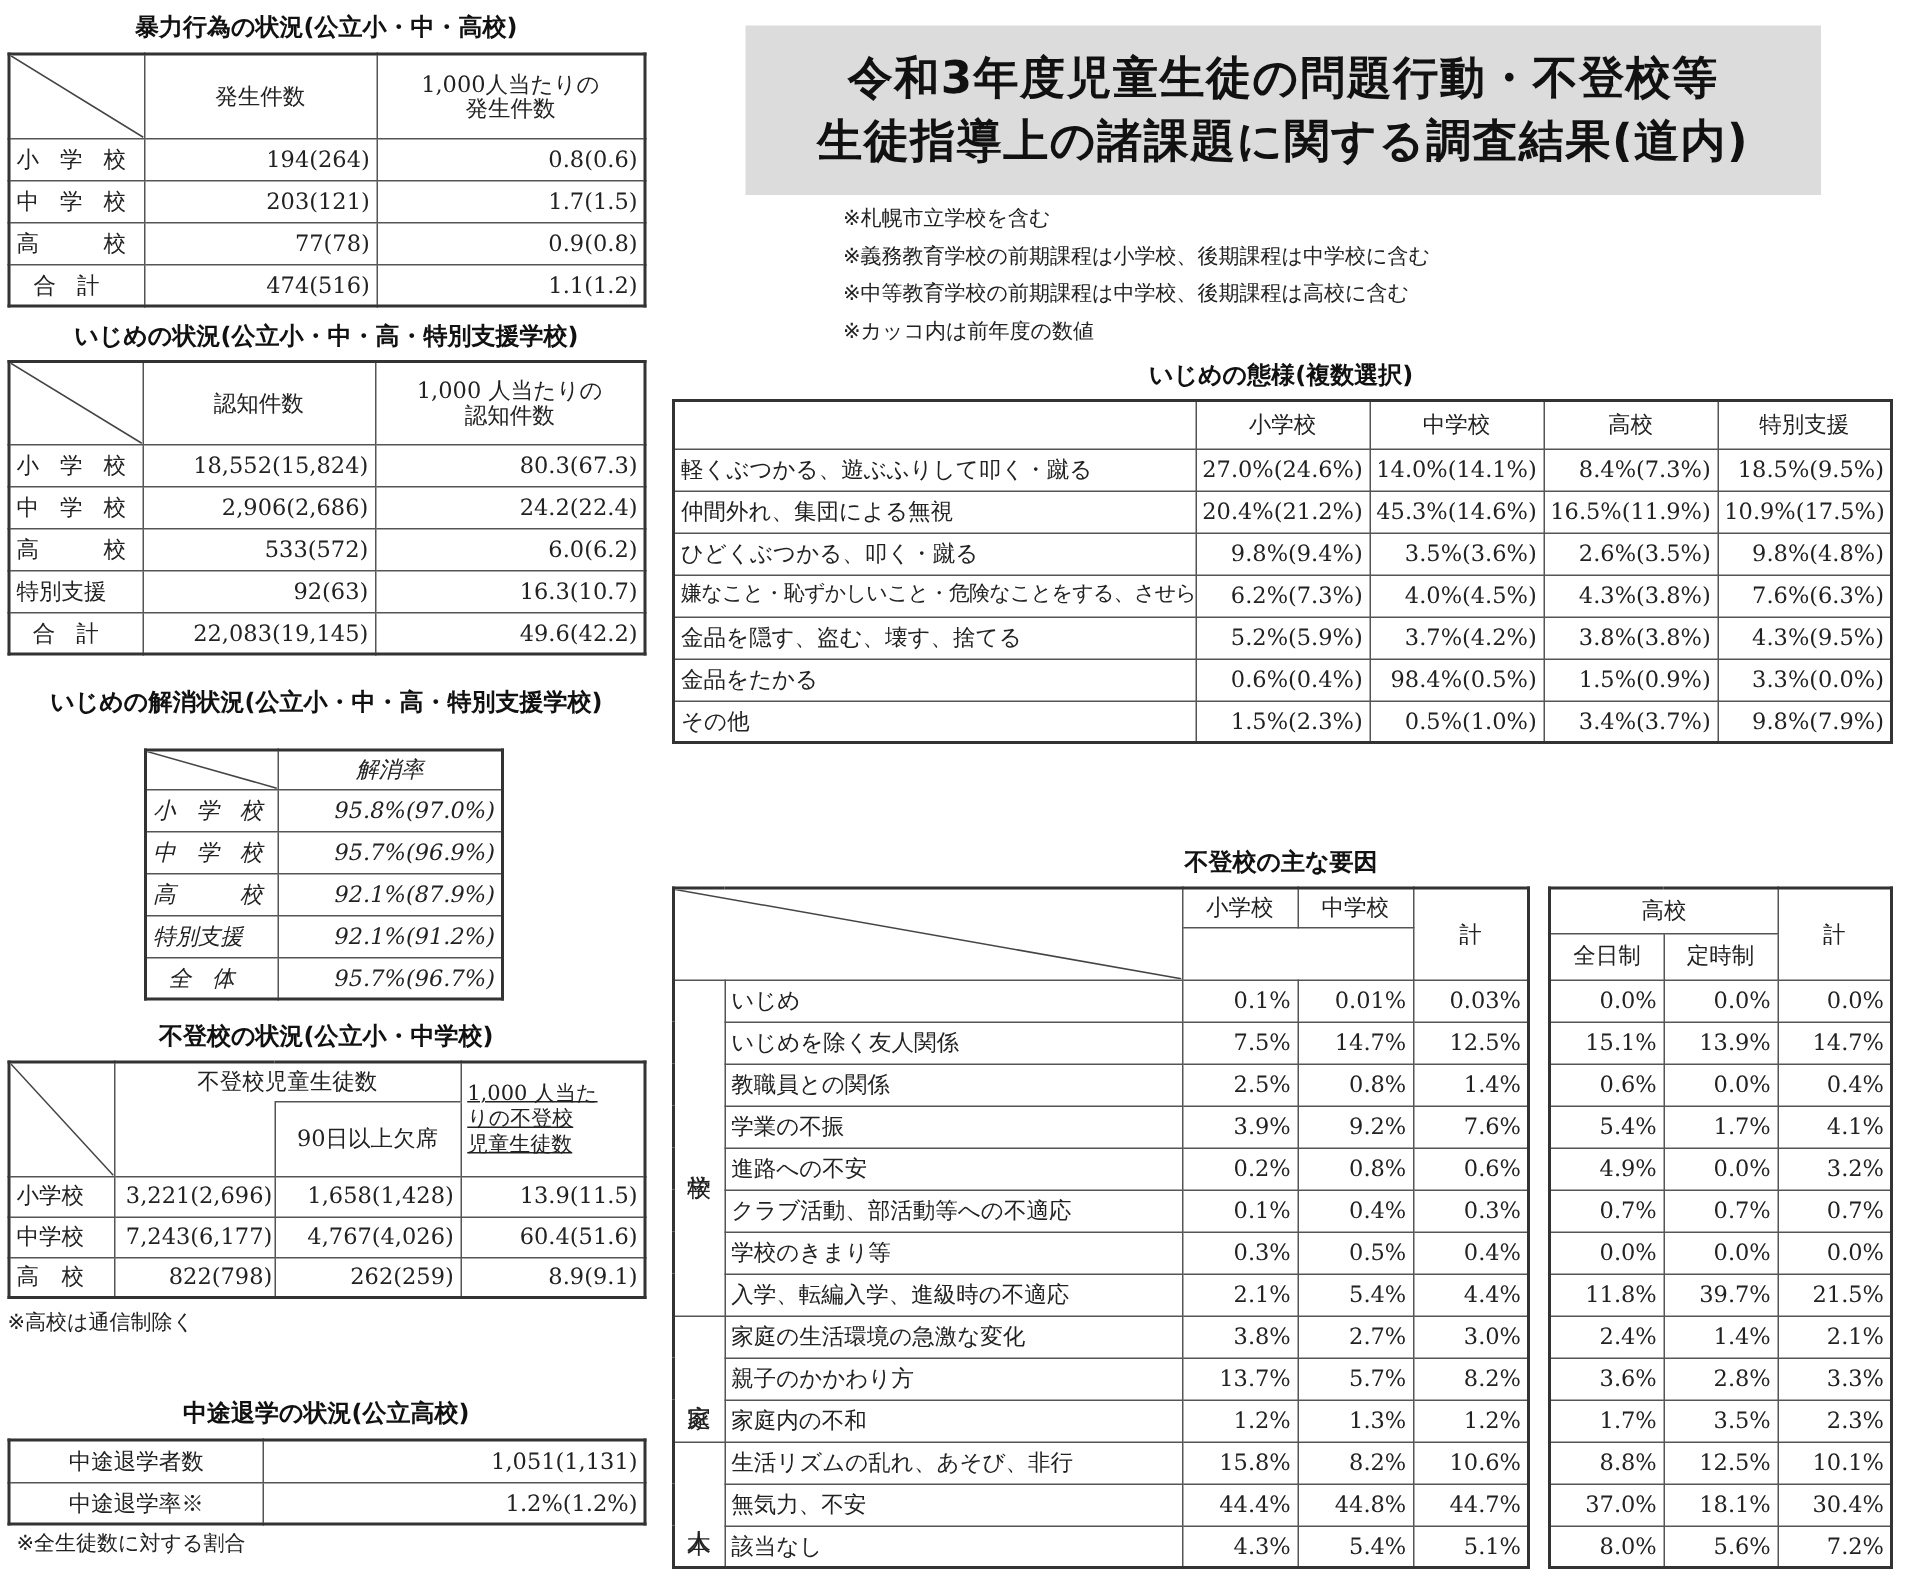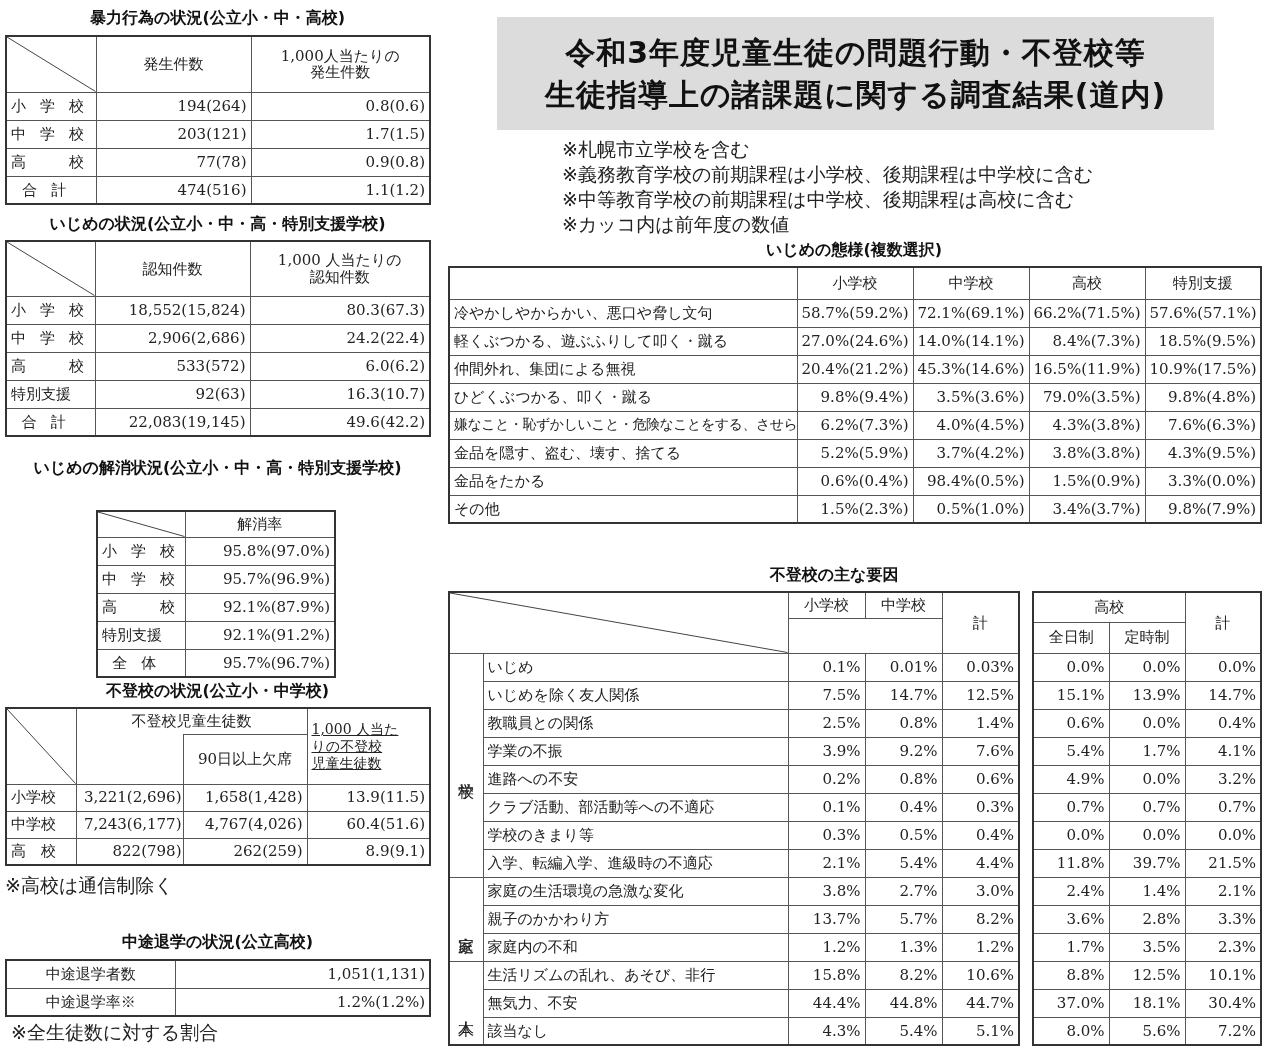--- a/index.html
+++ b/index.html
@@ -19,21 +19,21 @@
     border: 1px solid #555; padding: 0 4px; font-weight: normal;
     font-size: 15px; line-height: 1.1; white-space: nowrap; color: #222;
     overflow: hidden;
   }
   .r { text-align: right; }
   .c { text-align: center; }
   .l { text-align: left; }
   .diag { position: relative; }
   .diag svg { position: absolute; left: 0; top: 0; width: 100%; height: 100%; }
   .spread { letter-spacing: 14px; }
-  .note { position: absolute; font-size: 19px; color: #222; white-space: nowrap; font-family: "DejaVu Sans", "Liberation Sans", sans-serif; }
+  .note { position: absolute; font-size: 14px; color: #222; white-space: nowrap; font-family: "DejaVu Sans", "Liberation Sans", sans-serif; }
   .banner {
     position: absolute; left: 497px; top: 17px; width: 717px; height: 113px;
     background: #dcdcdc;
     display: flex; flex-direction: column; justify-content: center; align-items: center;
     font-family: "DejaVu Sans", "Liberation Sans", sans-serif; font-weight: bold;
     font-size: 30px; line-height: 42px; color: #111; letter-spacing: 1px;
   }
   .vert { writing-mode: vertical-rl; text-orientation: upright; font-size: 16px; letter-spacing: 0; }
   .small { font-size: 14px; }
 </style>
@@ -135,21 +135,21 @@
   </tr>
   <tr style="height:28px">
     <td class="c spread">合計</td>
     <td class="r">22,083(19,145)</td>
     <td class="r">49.6(42.2)</td>
   </tr>
 </tbody>
   </table>
 
 <div class="sec-title" style="left:5px; top:458px; width:425px;">いじめの解消状況(公立小・中・高・特別支援学校)</div>
-<table class="box" style="left:96px; top:510px; width:238px;">
+<table class="box" style="left:96px; top:499px; width:238px;font-style:italic;">
   <colgroup>
       <col style="width:88px">
       <col style="width:150px">
     </colgroup>
   <tbody>
       <tr style="height:26px">
     <td class="diag">
           <svg preserveAspectRatio="none" viewBox="0 0 100 100">
             <line x1="0" y1="0" x2="100" y2="100" stroke="#444" stroke-width="1" vector-effect="non-scaling-stroke"></line>
           </svg>
@@ -257,45 +257,38 @@
     </colgroup>
   <tbody>
       <tr style="height:32px">
     <td></td>
     <td class="c">小学校</td>
     <td class="c">中学校</td>
     <td class="c">高校</td>
     <td class="c">特別支援</td>
   </tr>
   <tr style="height:28px">
-    <td class="l">冷やかしやからかい、悪口や脅し文句</td>
-    <td class="r">58.7%(59.2%)</td>
-    <td class="r">72.1%(69.1%)</td>
-    <td class="r">66.2%(71.5%)</td>
-    <td class="r">57.6%(57.1%)</td>
-  </tr>
-  <tr style="height:28px">
     <td class="l">軽くぶつかる、遊ぶふりして叩く・蹴る</td>
     <td class="r">27.0%(24.6%)</td>
     <td class="r">14.0%(14.1%)</td>
     <td class="r">8.4%(7.3%)</td>
     <td class="r">18.5%(9.5%)</td>
   </tr>
   <tr style="height:28px">
     <td class="l">仲間外れ、集団による無視</td>
     <td class="r">20.4%(21.2%)</td>
     <td class="r">45.3%(14.6%)</td>
     <td class="r">16.5%(11.9%)</td>
     <td class="r">10.9%(17.5%)</td>
   </tr>
   <tr style="height:28px">
     <td class="l">ひどくぶつかる、叩く・蹴る</td>
     <td class="r">9.8%(9.4%)</td>
     <td class="r">3.5%(3.6%)</td>
-    <td class="r">79.0%(3.5%)</td>
+    <td class="r">2.6%(3.5%)</td>
     <td class="r">9.8%(4.8%)</td>
   </tr>
   <tr style="height:28px">
     <td class="l" style="font-size:14px; letter-spacing:-0.5px;">嫌なこと・恥ずかしいこと・危険なことをする、させられる</td>
     <td class="r">6.2%(7.3%)</td>
     <td class="r">4.0%(4.5%)</td>
     <td class="r">4.3%(3.8%)</td>
     <td class="r">7.6%(6.3%)</td>
   </tr>
   <tr style="height:28px">
@@ -315,21 +308,21 @@
   <tr style="height:28px">
     <td class="l">その他</td>
     <td class="r">1.5%(2.3%)</td>
     <td class="r">0.5%(1.0%)</td>
     <td class="r">3.4%(3.7%)</td>
     <td class="r">9.8%(7.9%)</td>
   </tr>
 </tbody>
   </table>
 
-<div class="sec-title" style="left:428px; top:565px; width:812px;">不登校の主な要因</div>
+<div class="sec-title" style="left:448px; top:565px; width:812px;">不登校の主な要因</div>
 <table class="box" style="left:448px; top:591px; width:570px;">
   <colgroup>
       <col style="width:34px">
       <col style="width:305px">
       <col style="width:77px">
       <col style="width:77px">
       <col style="width:77px">
     </colgroup>
   <tbody>
       <tr style="height:26px">

